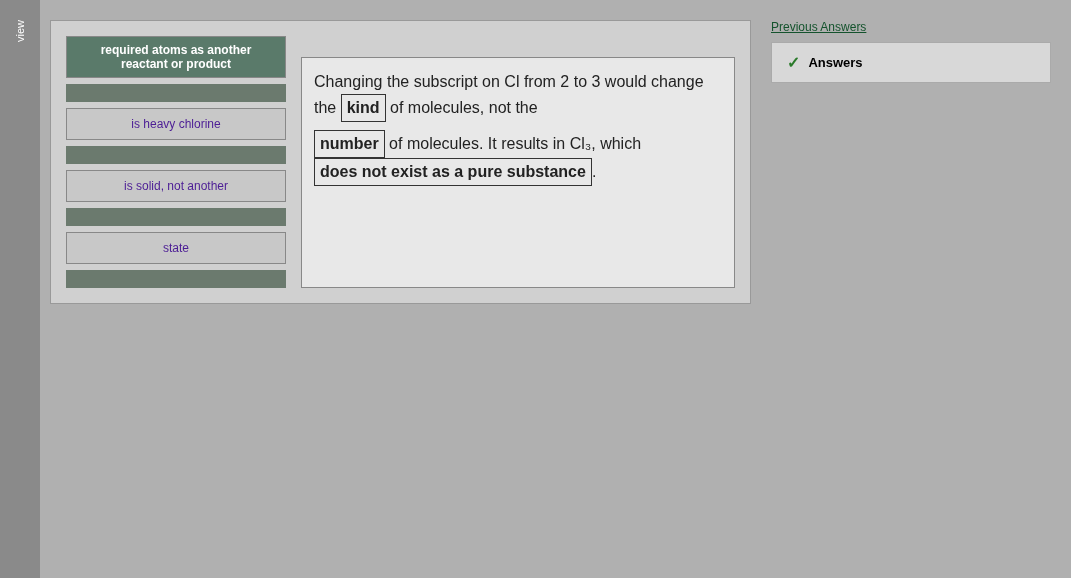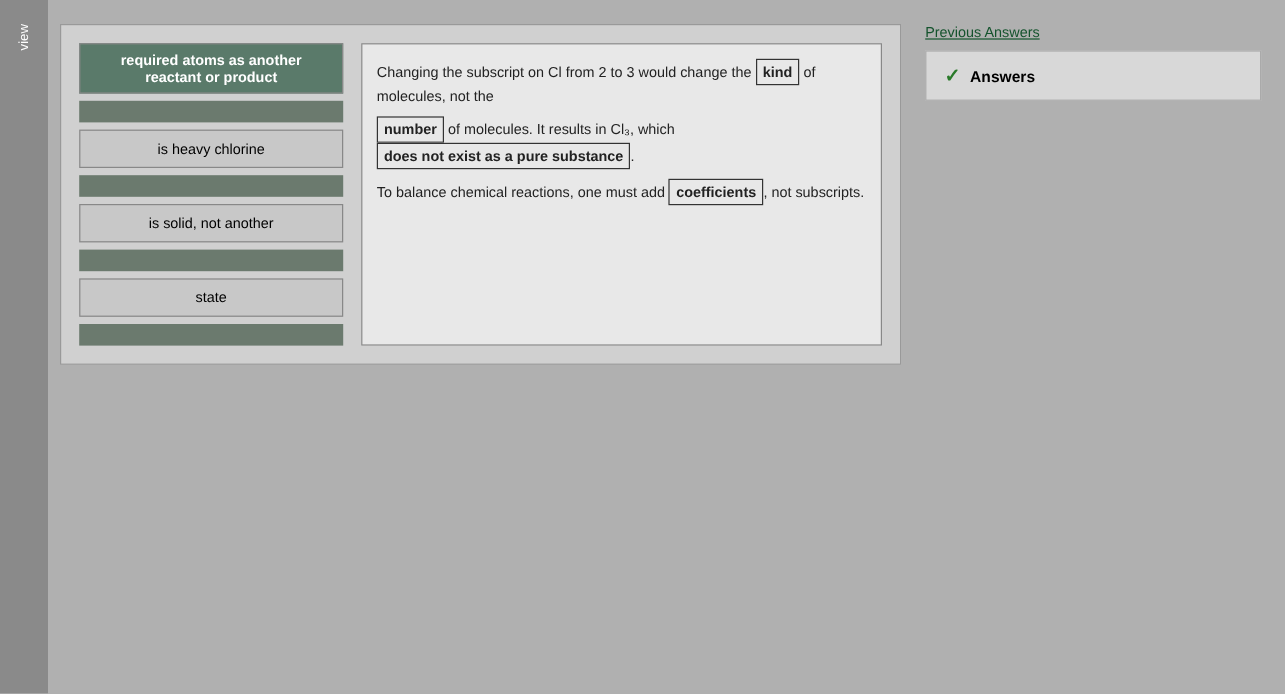--- a/index.html
+++ b/index.html
@@ -56,21 +56,21 @@
       gap: 6px;
     }
 
     .answer-btn {
       background: #c8c8c8;
       border: 1px solid #888;
       padding: 6px 10px;
       text-align: center;
       cursor: pointer;
       font-size: 12px;
-      color: #000000;
+      color: #4c1d95;
       min-height: 32px;
       display: flex;
       align-items: center;
       justify-content: center;
     }
 
     .answer-btn.selected {
       background: #5a7a6a;
       color: #fff;
       font-weight: bold;
@@ -83,23 +83,24 @@
     }
 
     .right-panel {
       flex: 1;
       border: 1px solid #888;
       background: #e8e8e8;
       padding: 12px;
       display: flex;
       flex-direction: column;
       gap: 8px;
-      font-size: 12px;
+      font-size: 16px;
       color: #222;
       line-height: 1.5;
+      margin-top: 21px;
     }
 
     .inline-box {
       display: inline-block;
       border: 1.5px solid #333;
       padding: 1px 5px;
       font-weight: bold;
       background: #e8e8e8;
     }
 
@@ -169,23 +170,20 @@
       <div class="spacer-bar"></div>
     </div>
 
     <div class="right-panel">
       <div>
         <span>Changing the subscript on Cl from 2 to 3 would change the </span><span class="inline-box">kind</span><span> of molecules, not the</span>
       </div>
       <div>
         <span class="inline-box">number</span><span> of molecules. It results in Cl₃, which </span><span class="inline-box">does not exist as a pure substance</span><span>.</span>
       </div>
-      <div>
-        <span>To balance chemical reactions, one must add </span><span class="inline-box">coefficients</span><span>, not subscripts.</span>
-      </div>
     </div>
 
   </div>
 
   <div class="bottom-area">
     <a class="prev-answers-link">Previous Answers</a>
     <div class="correct-banner">
       <span class="checkmark">✓</span>
       <span>Answers</span>
     </div>

